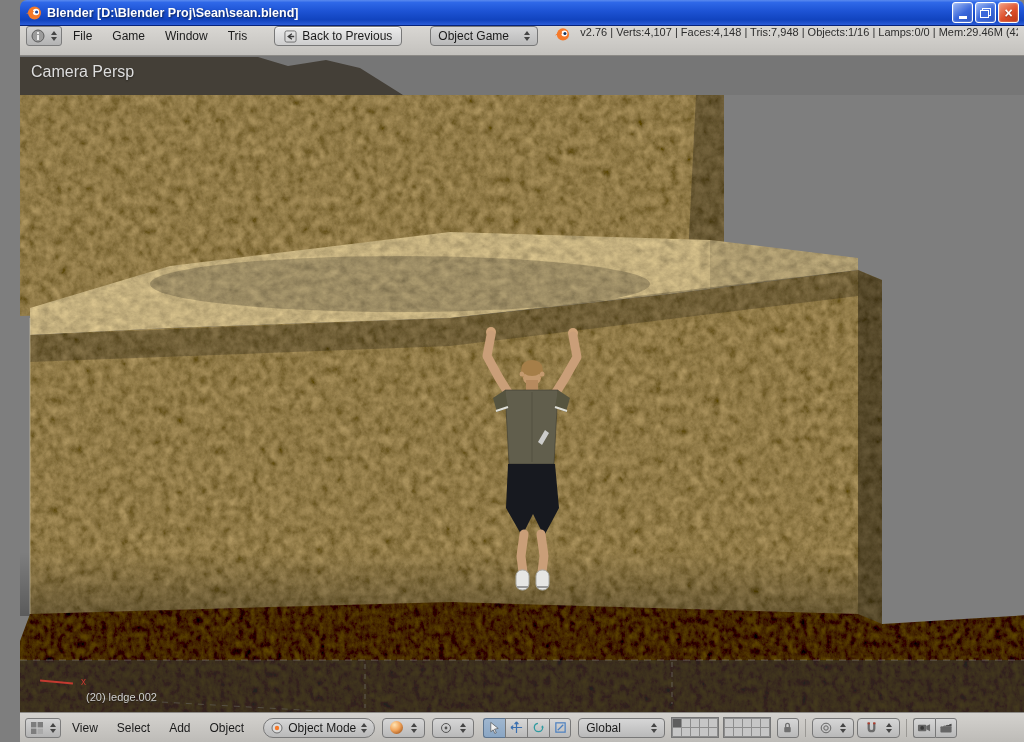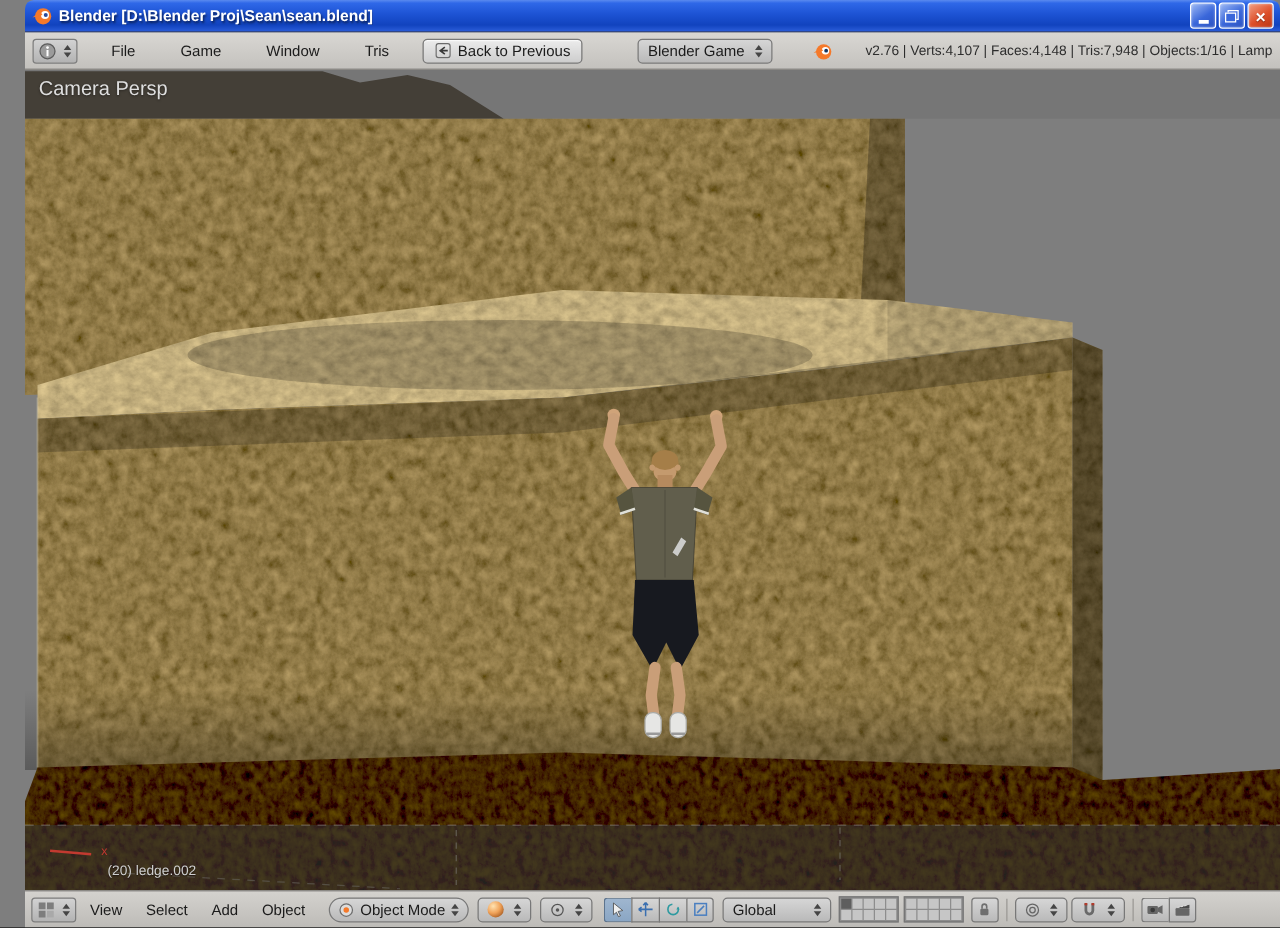--- a/index.html
+++ b/index.html
@@ -25,21 +25,21 @@
   }
   .win-btn.close { background:linear-gradient(145deg,#f2a084 0%,#dd4f2a 55%,#b93312 100%); }
   .glyph-close { color:#fff; font-weight:bold; font-size:14px; line-height:1; text-shadow:0 1px 1px rgba(0,0,0,.4); }
   .min-bar { width:8px; height:3px; background:#fff; margin-top:9px; }
   .restore-ic { position:relative; width:11px; height:10px; }
   .restore-ic::before { content:""; position:absolute; top:0; right:0; width:7px; height:6px; border:1px solid #fff; }
   .restore-ic::after  { content:""; position:absolute; bottom:0; left:0; width:7px; height:6px; border:1px solid #fff; background:#3a67da; }
 
   
   .menubar {
-    height:30px; display:flex; align-items:center; gap:18px; padding:0 6px;
+    height:30px; display:flex; align-items:flex-start; gap:2px; padding:0 6px;
     background:linear-gradient(#d9d7d3,#c3c1bd); border-bottom:1px solid #8b8985;
     color:#1b1b1b; font-size:12px; white-space:nowrap; overflow:hidden;
   }
   .ed-btn {
     height:20px; display:flex; align-items:center; gap:3px; padding:0 4px;
     background:linear-gradient(#d2d2d2,#b3b3b3); border:1px solid #7c7c7c; border-radius:3px;
   }
   .menu-item { padding:3px 9px; border-radius:3px; }
   .btn {
     height:20px; display:flex; align-items:center; gap:5px; padding:0 9px;
@@ -125,29 +125,29 @@
       </svg>
       <span class="dd-arrows">
           <span class="tri-up"></span>
           <span class="tri-down"></span>
         </span>
     </div>
     <span class="menu-item">File</span>
     <span class="menu-item">Game</span>
     <span class="menu-item">Window</span>
     <span class="menu-item">Tris</span>
-    <div class="btn" style="">
+    <div class="btn" style="margin-left:16px;">
       <svg width="13" height="13" viewBox="0 0 14 14">
         <rect x="1" y="1" width="12" height="12" rx="2" fill="none" stroke="#6b6b6b"></rect>
         <path d="M8.5,4 L4.5,7 L8.5,10 M4.5,7 H11" stroke="#3a3a3a" stroke-width="1.4" fill="none"></path>
       </svg>
       <span>Back to Previous</span>
     </div>
     <div class="dd" style="margin-left:26px; min-width:108px;">
-      <span>Blender Game</span>
+      <span>Object Game</span>
       <span class="dd-arrows" style="margin-left:auto;">
           <span class="tri-up"></span>
           <span class="tri-down"></span>
         </span>
     </div>
     <svg width="16" height="16" viewBox="0 0 17 17" style="margin-left:14px;">
       <circle cx="9.5" cy="9" r="6.5" fill="#f5792a"></circle>
       <circle cx="11" cy="8" r="3.2" fill="#fff"></circle>
       <circle cx="11.6" cy="8" r="1.6" fill="#16355f"></circle>
       <path d="M1,10 L7,5 L9,8 Z" fill="#f5792a"></path>

